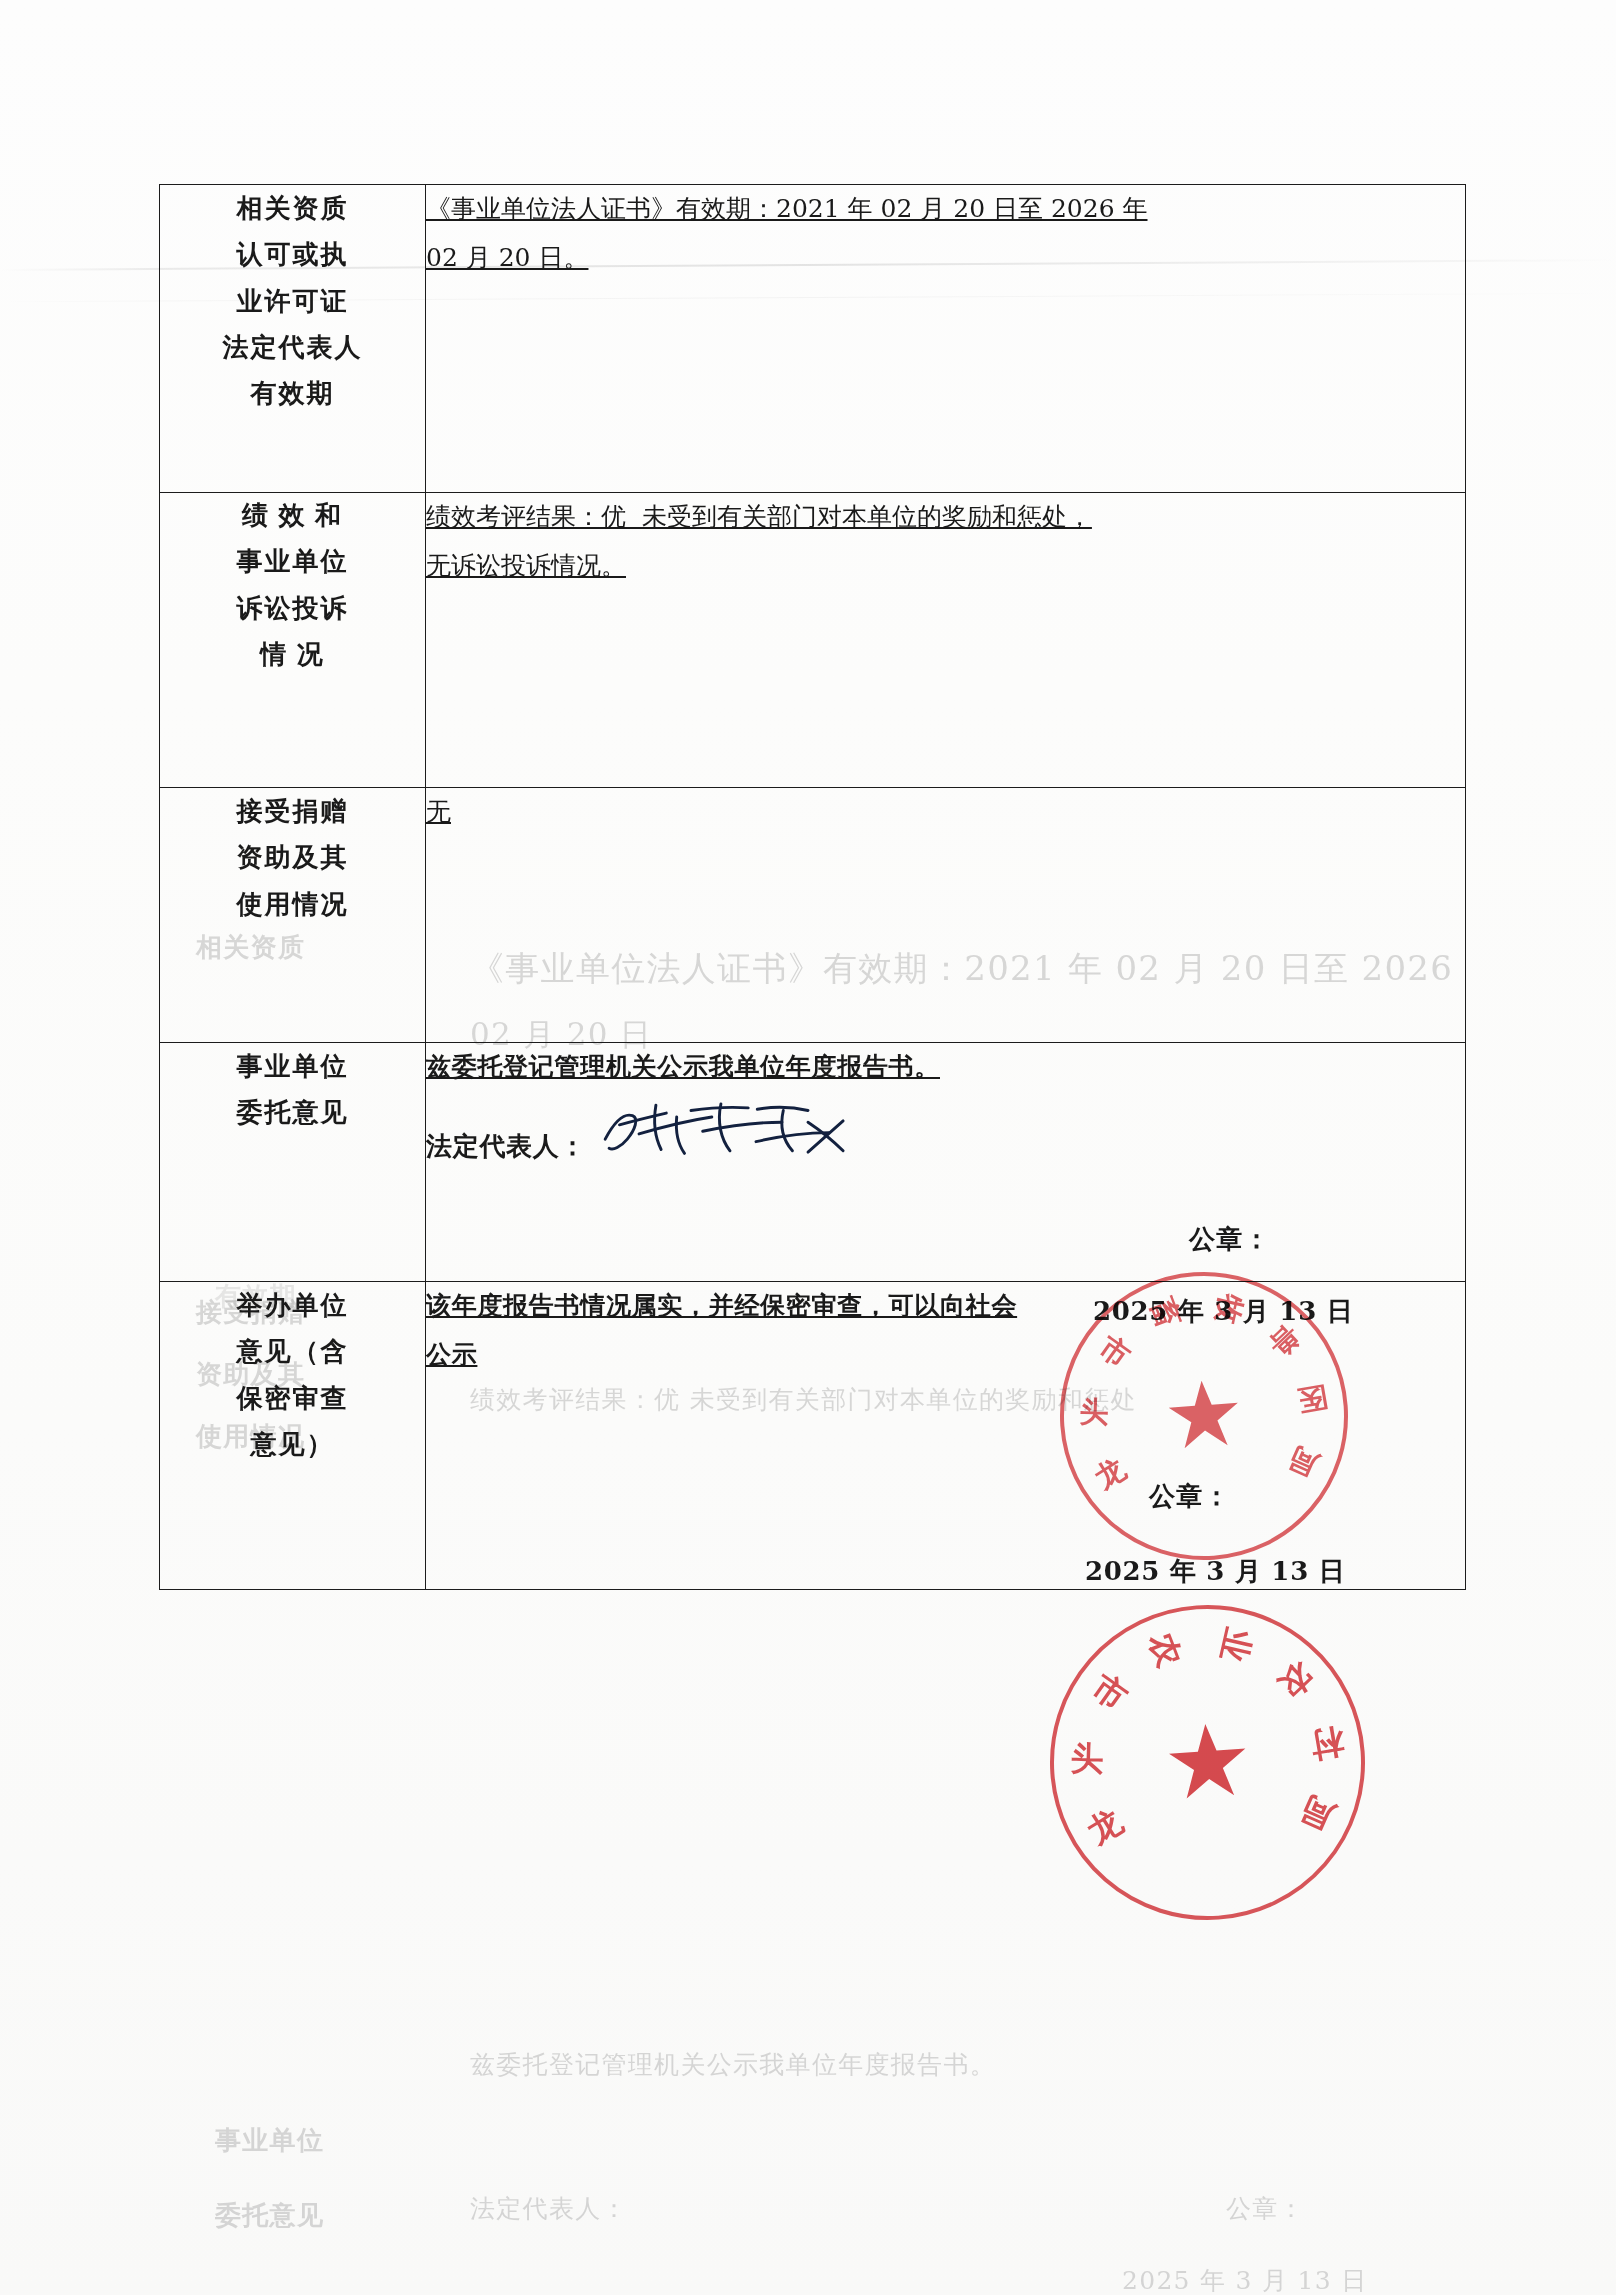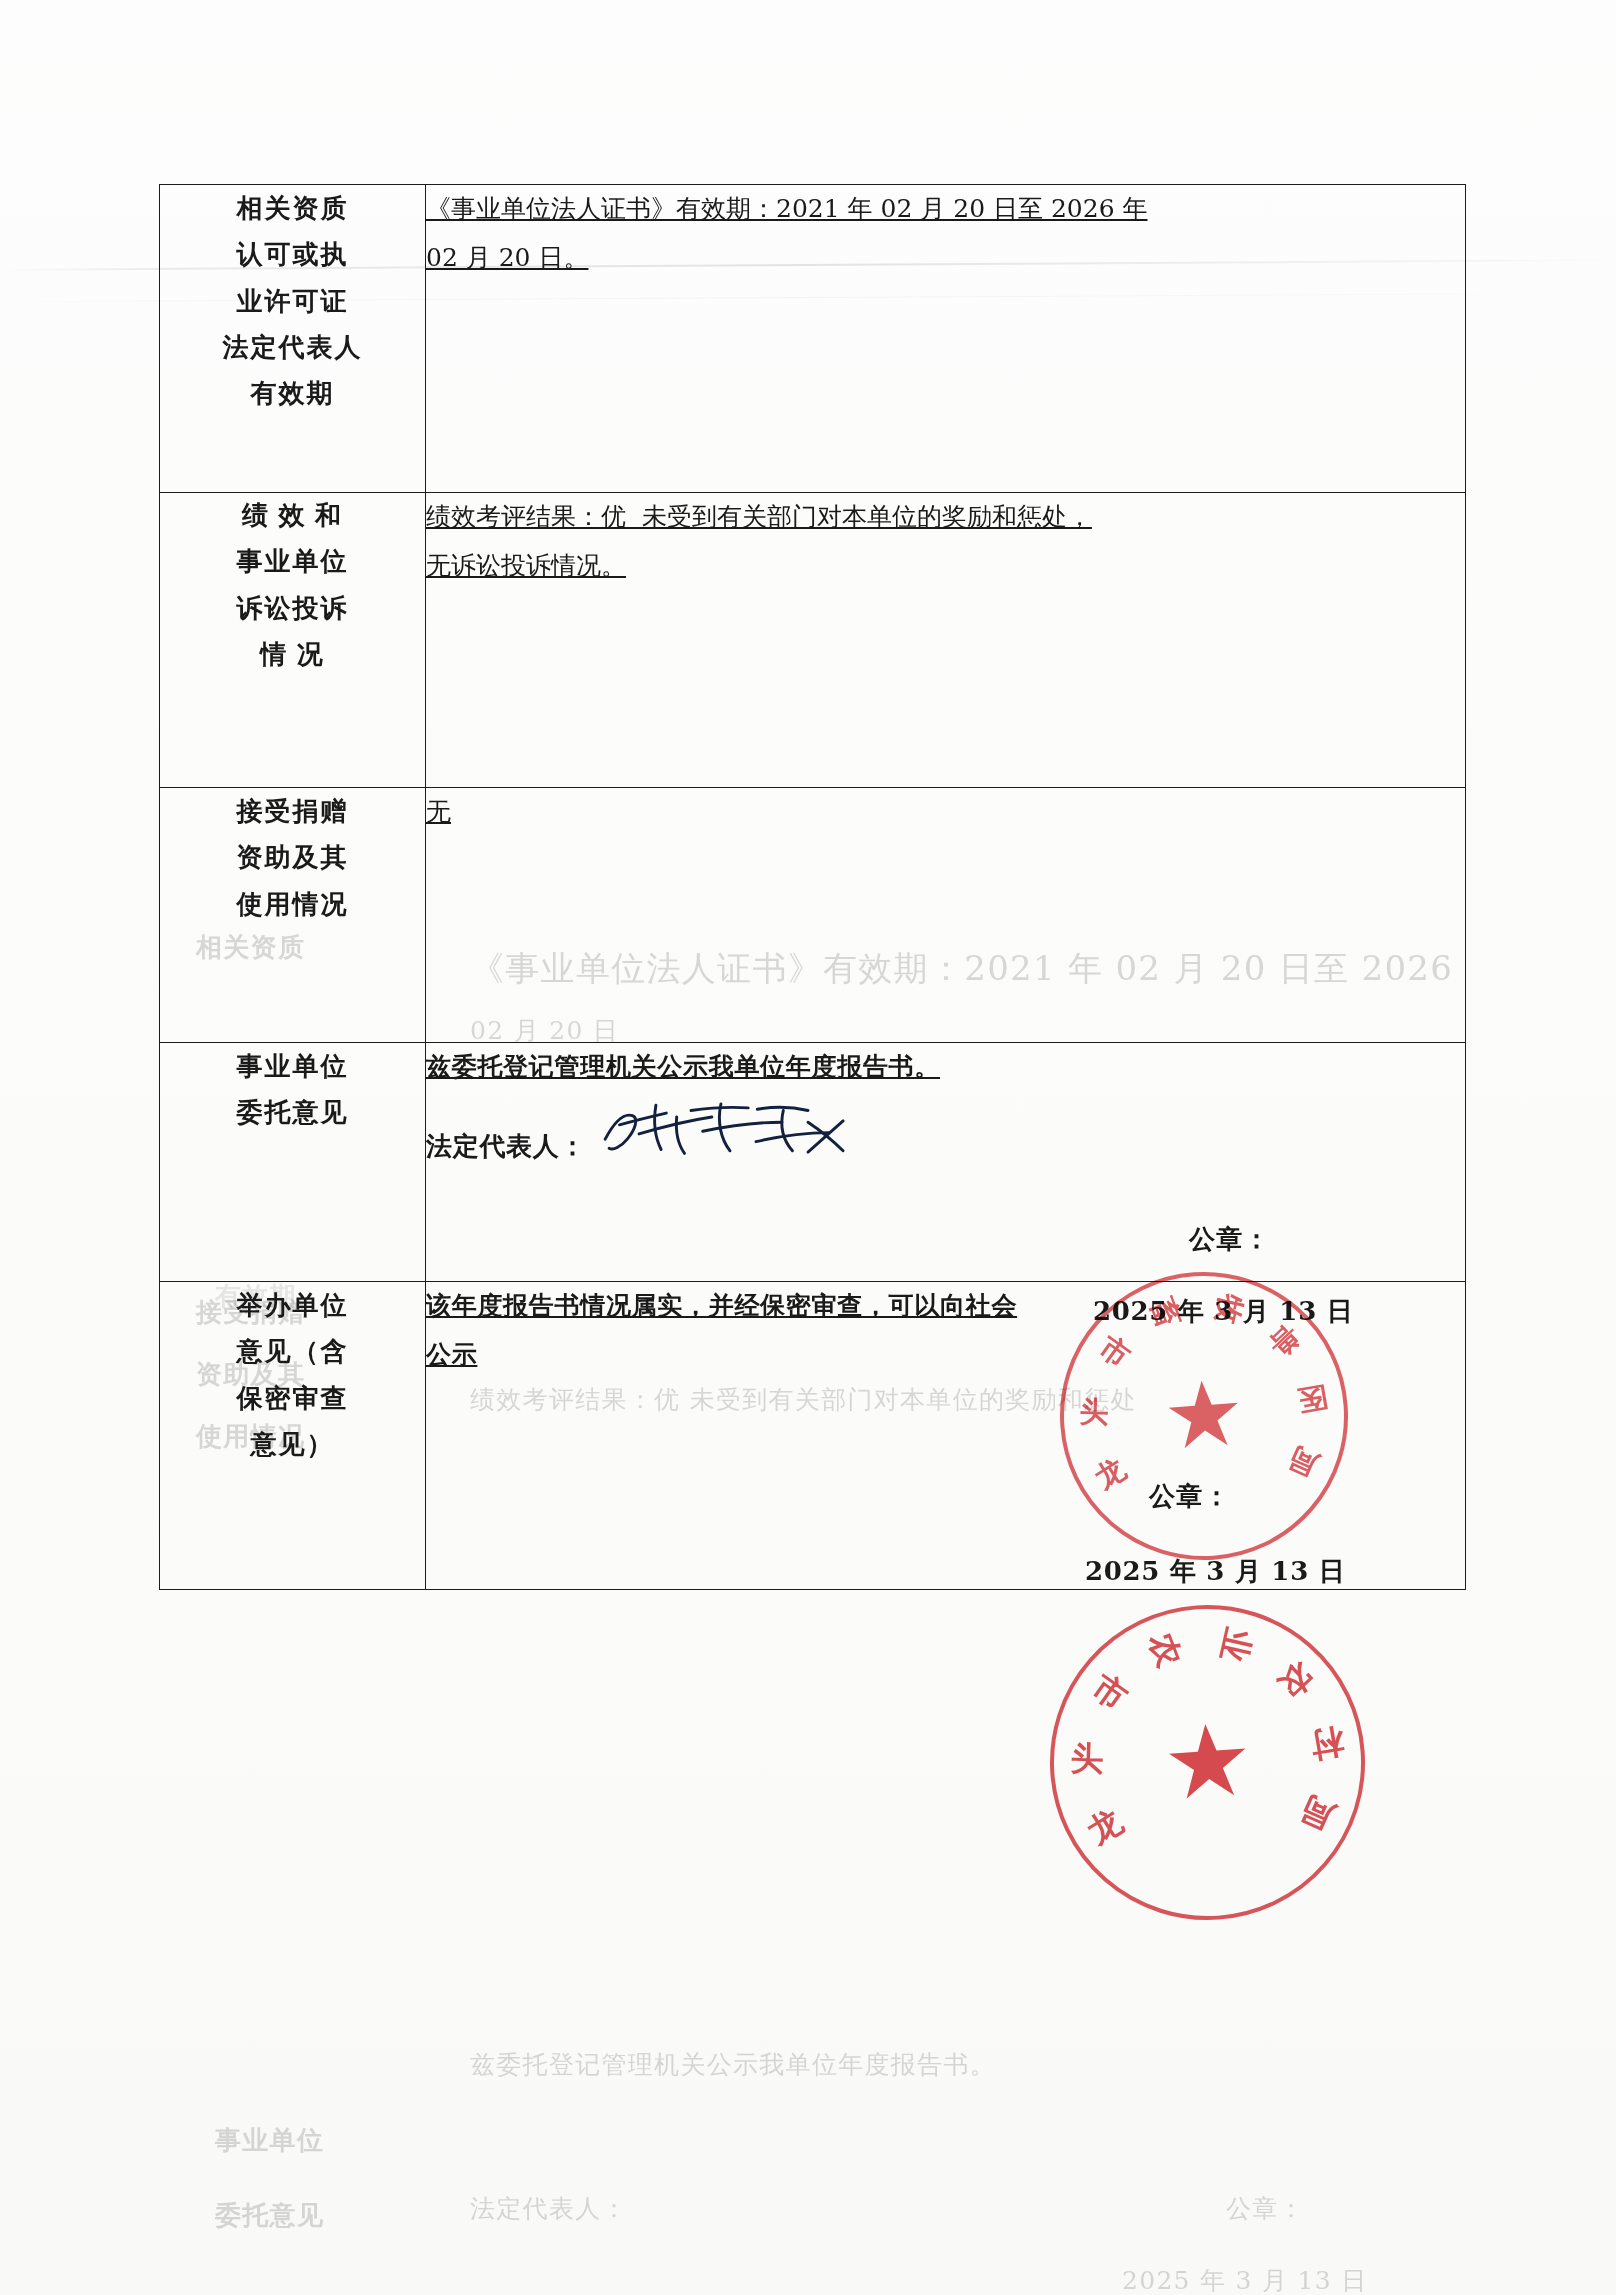--- a/index.html
+++ b/index.html
@@ -198,21 +198,21 @@
   <div class="crease c1"></div>
   <div class="crease c2"></div>
 
   <div class="ghost" style="left:196px; top:930px; font-size:26px; font-weight:700;">相关资质</div>
   <div class="ghost" style="left:196px; top:1295px; font-size:26px; font-weight:700;">接受捐赠</div>
   <div class="ghost" style="left:196px; top:1357px; font-size:26px; font-weight:700;">资助及其</div>
   <div class="ghost" style="left:196px; top:1419px; font-size:26px; font-weight:700;">使用情况</div>
   <div class="ghost" style="left:215px; top:2123px; font-size:26px; font-weight:700;">事业单位</div>
   <div class="ghost" style="left:215px; top:2198px; font-size:26px; font-weight:700;">委托意见</div>
   <div class="ghost" style="left:470px; top:946px; font-size:34px;">《事业单位法人证书》有效期：2021 年 02 月 20 日至 2026</div>
-  <div class="ghost" style="left:470px; top:1014px; font-size:25px;">02 月 20 日</div>
+  <div class="ghost" style="left:470px; top:1014px; font-size:31px;">02 月 20 日</div>
   <div class="ghost" style="left:470px; top:1383px; font-size:25px;">绩效考评结果：优  未受到有关部门对本单位的奖励和惩处</div>
   <div class="ghost" style="left:470px; top:2048px; font-size:25px;">兹委托登记管理机关公示我单位年度报告书。</div>
   <div class="ghost" style="left:470px; top:2192px; font-size:25px;">法定代表人：</div>
   <div class="ghost" style="left:1226px; top:2192px; font-size:25px;">公章：</div>
   <div class="ghost" style="left:1122px; top:2264px; font-size:25px;">2025 年 3 月 13 日</div>
   <div class="ghost" style="left:215px; top:1279px; font-size:26px; font-weight:700; opacity:.6;">有效期</div>
 
   <div class="table-wrap">
     <table class="form">
       <tbody>

